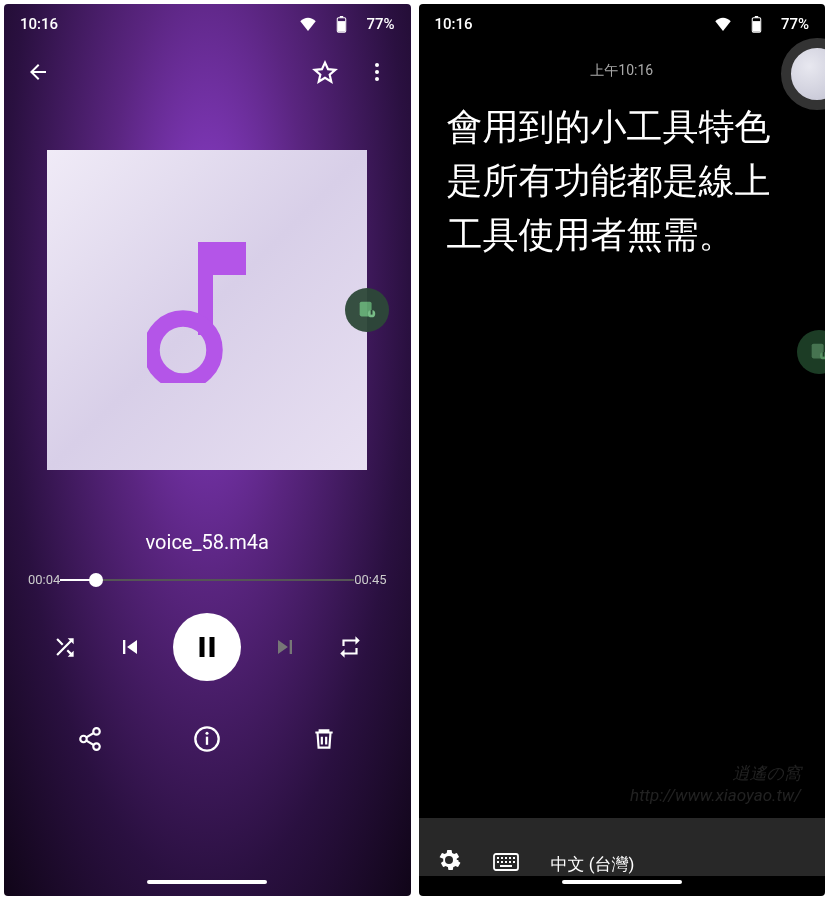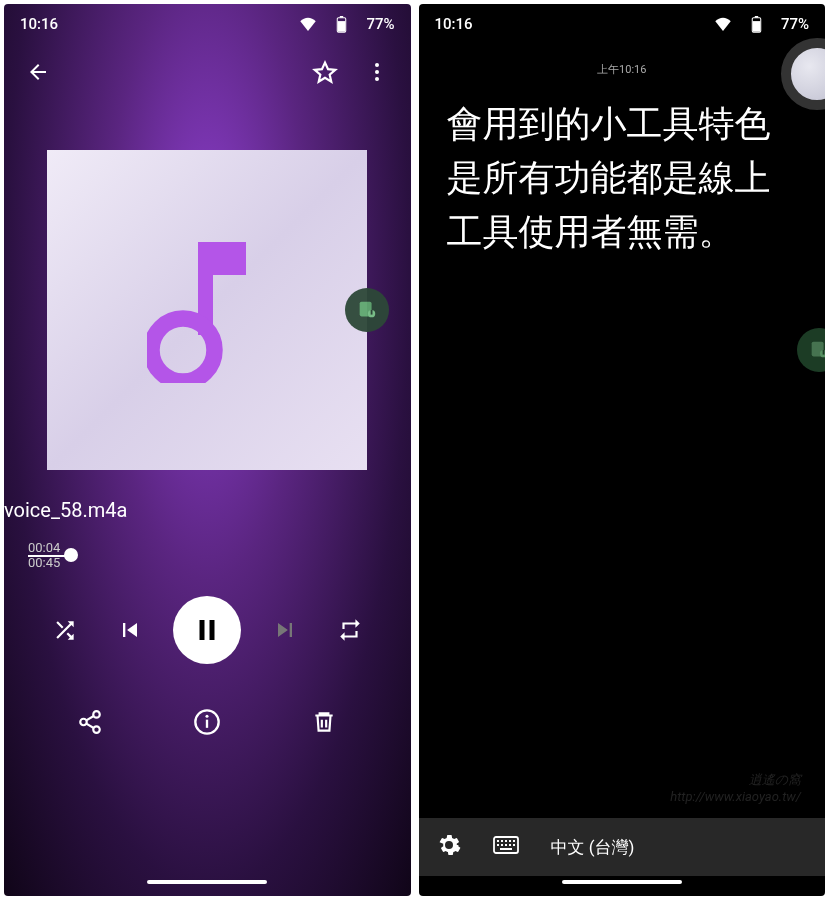--- a/index.html
+++ b/index.html
@@ -86,31 +86,32 @@
   align-items: center;
   justify-content: center;
   opacity: 0.95;
 }
 .floating-badge.right-phone {
   right: -16px;
   top: 36%;
   background: #1e4028;
 }
 .track-title {
+  text-align: center;
   color: #fff;
   font-size: 20px;
-  margin-top: 28px;
+  margin-top: 60px;
   font-weight: 400;
 }
 .timeline {
   display: flex;
+  align-items: center;
   padding: 18px 24px 10px;
   color: #ccc;
   font-size: 13px;
-  flex-direction: column;
 }
 .track-line {
   flex: 1;
   height: 2px;
   background: #555;
   position: relative;
 }
 .track-progress {
   position: absolute;
   left: 0;
@@ -171,21 +172,21 @@
 .nav-pill {
   width: 120px;
   height: 4px;
   border-radius: 2px;
   background: #fff;
 }
 
 .time-header {
   text-align: center;
   color: #aaa;
-  font-size: 11px;
+  font-size: 14px;
   padding: 18px 0 10px;
   position: relative;
 }
 .corner-circle {
   position: absolute;
   right: -28px;
   top: -6px;
   width: 72px;
   height: 72px;
   border-radius: 50%;
@@ -199,32 +200,32 @@
   font-size: 36px;
   line-height: 1.5;
   font-weight: 400;
   position: relative;
 }
 .watermark {
   position: absolute;
   right: 24px;
   bottom: 12px;
   color: #222;
-  font-size: 13px;
+  font-size: 17px;
   font-style: italic;
   text-align: right;
   line-height: 1.3;
   margin-top: 38px;
 }
 .lang-bar {
   background: #282828;
   height: 58px;
   display: flex;
-  align-items: center;
-  padding: 16px 18px;
+  align-items: flex-end;
+  padding: 0 18px;
   gap: 32px;
   color: #fff;
 }
 .lang-label {
   font-size: 17px;
 }
 </style>
 </head>
 <body>
 

